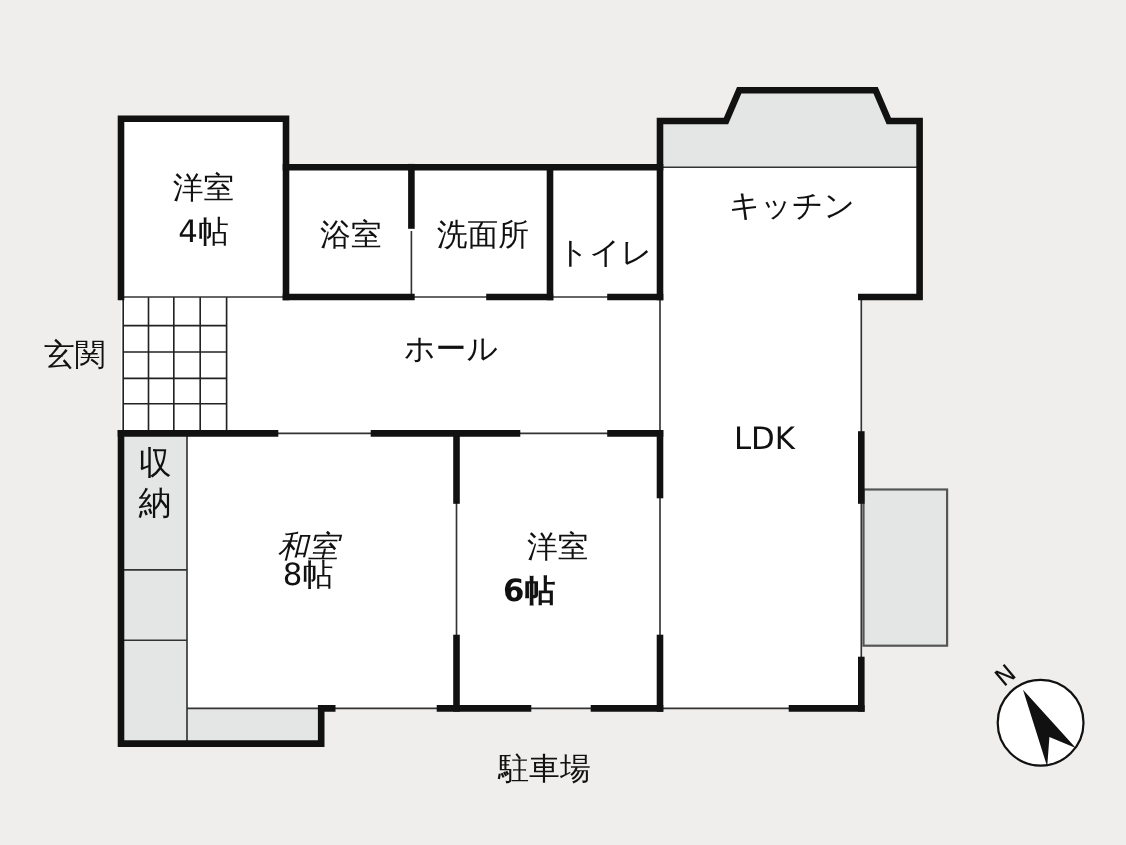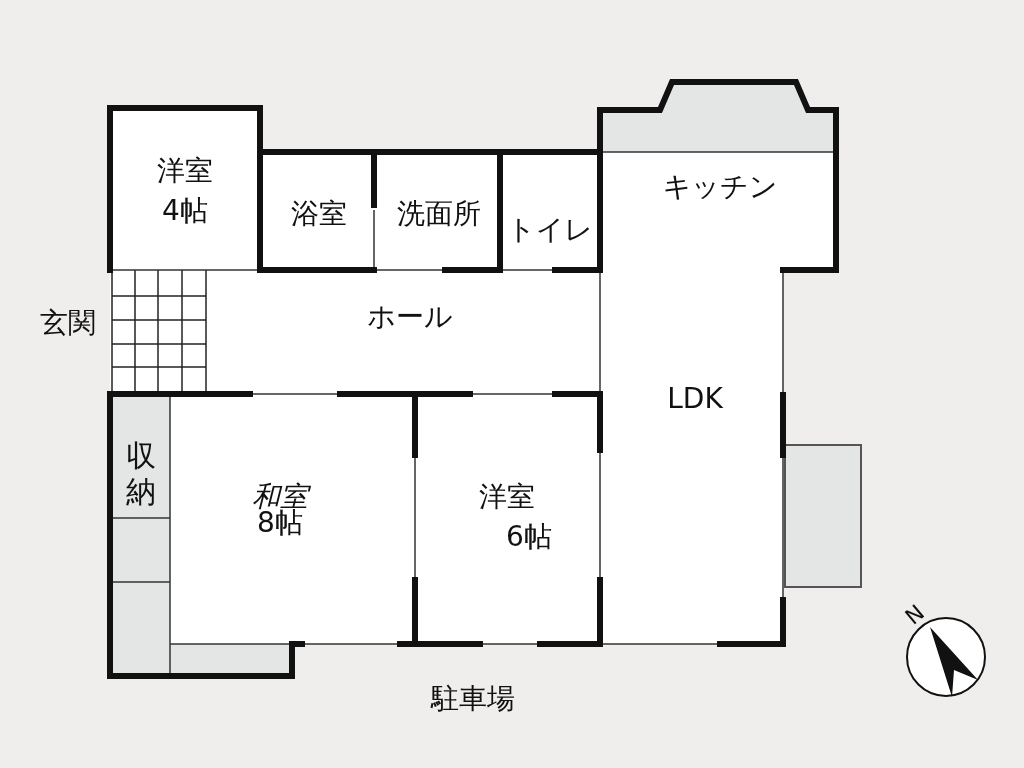--- a/index.html
+++ b/index.html
@@ -97,23 +97,23 @@
 <div class="label" style="left:276px;top:195px;width:86px;">浴室</div>
 <div class="label" style="left:380px;top:195px;width:118px;">洗面所</div>
 <div class="label" style="left:502px;top:211px;width:96px;">トイレ</div>
 <div class="label" style="left:640px;top:168px;width:160px;">キッチン</div>
 
 <div class="label" style="left:340px;top:298px;width:140px;">ホール</div>
 <div class="label" style="left:28px;top:304px;width:80px;">玄関</div>
 
 <div class="label" style="left:640px;top:380px;width:110px;">LDK</div>
 
-<div class="vlabel" style="left:123px;top:438px;">収納</div>
+<div class="vlabel" style="left:123px;top:404px;">収納</div>
 
 <div class="label" style="left:235px;top:478px;width:90px;font-style:italic;">和室</div>
 <div class="label" style="left:235px;top:504px;width:90px;">8帖</div>
 
 <div class="label" style="left:462px;top:478px;width:90px;">洋室</div>
-<div class="label" style="left:484px;top:518px;width:90px;">6帖</div>
+<div class="label" style="left:436px;top:518px;width:90px;font-weight:bold;">6帖</div>
 
-<div class="label" style="left:408px;top:680px;width:130px;">駐車場</div>
+<div class="label" style="left:430px;top:680px;width:130px;">駐車場</div>
 
 <div class="label" style="left:900px;top:596px;width:30px;font-size:22px;transform:rotate(-40deg);">N</div>
 
 </body></html>

